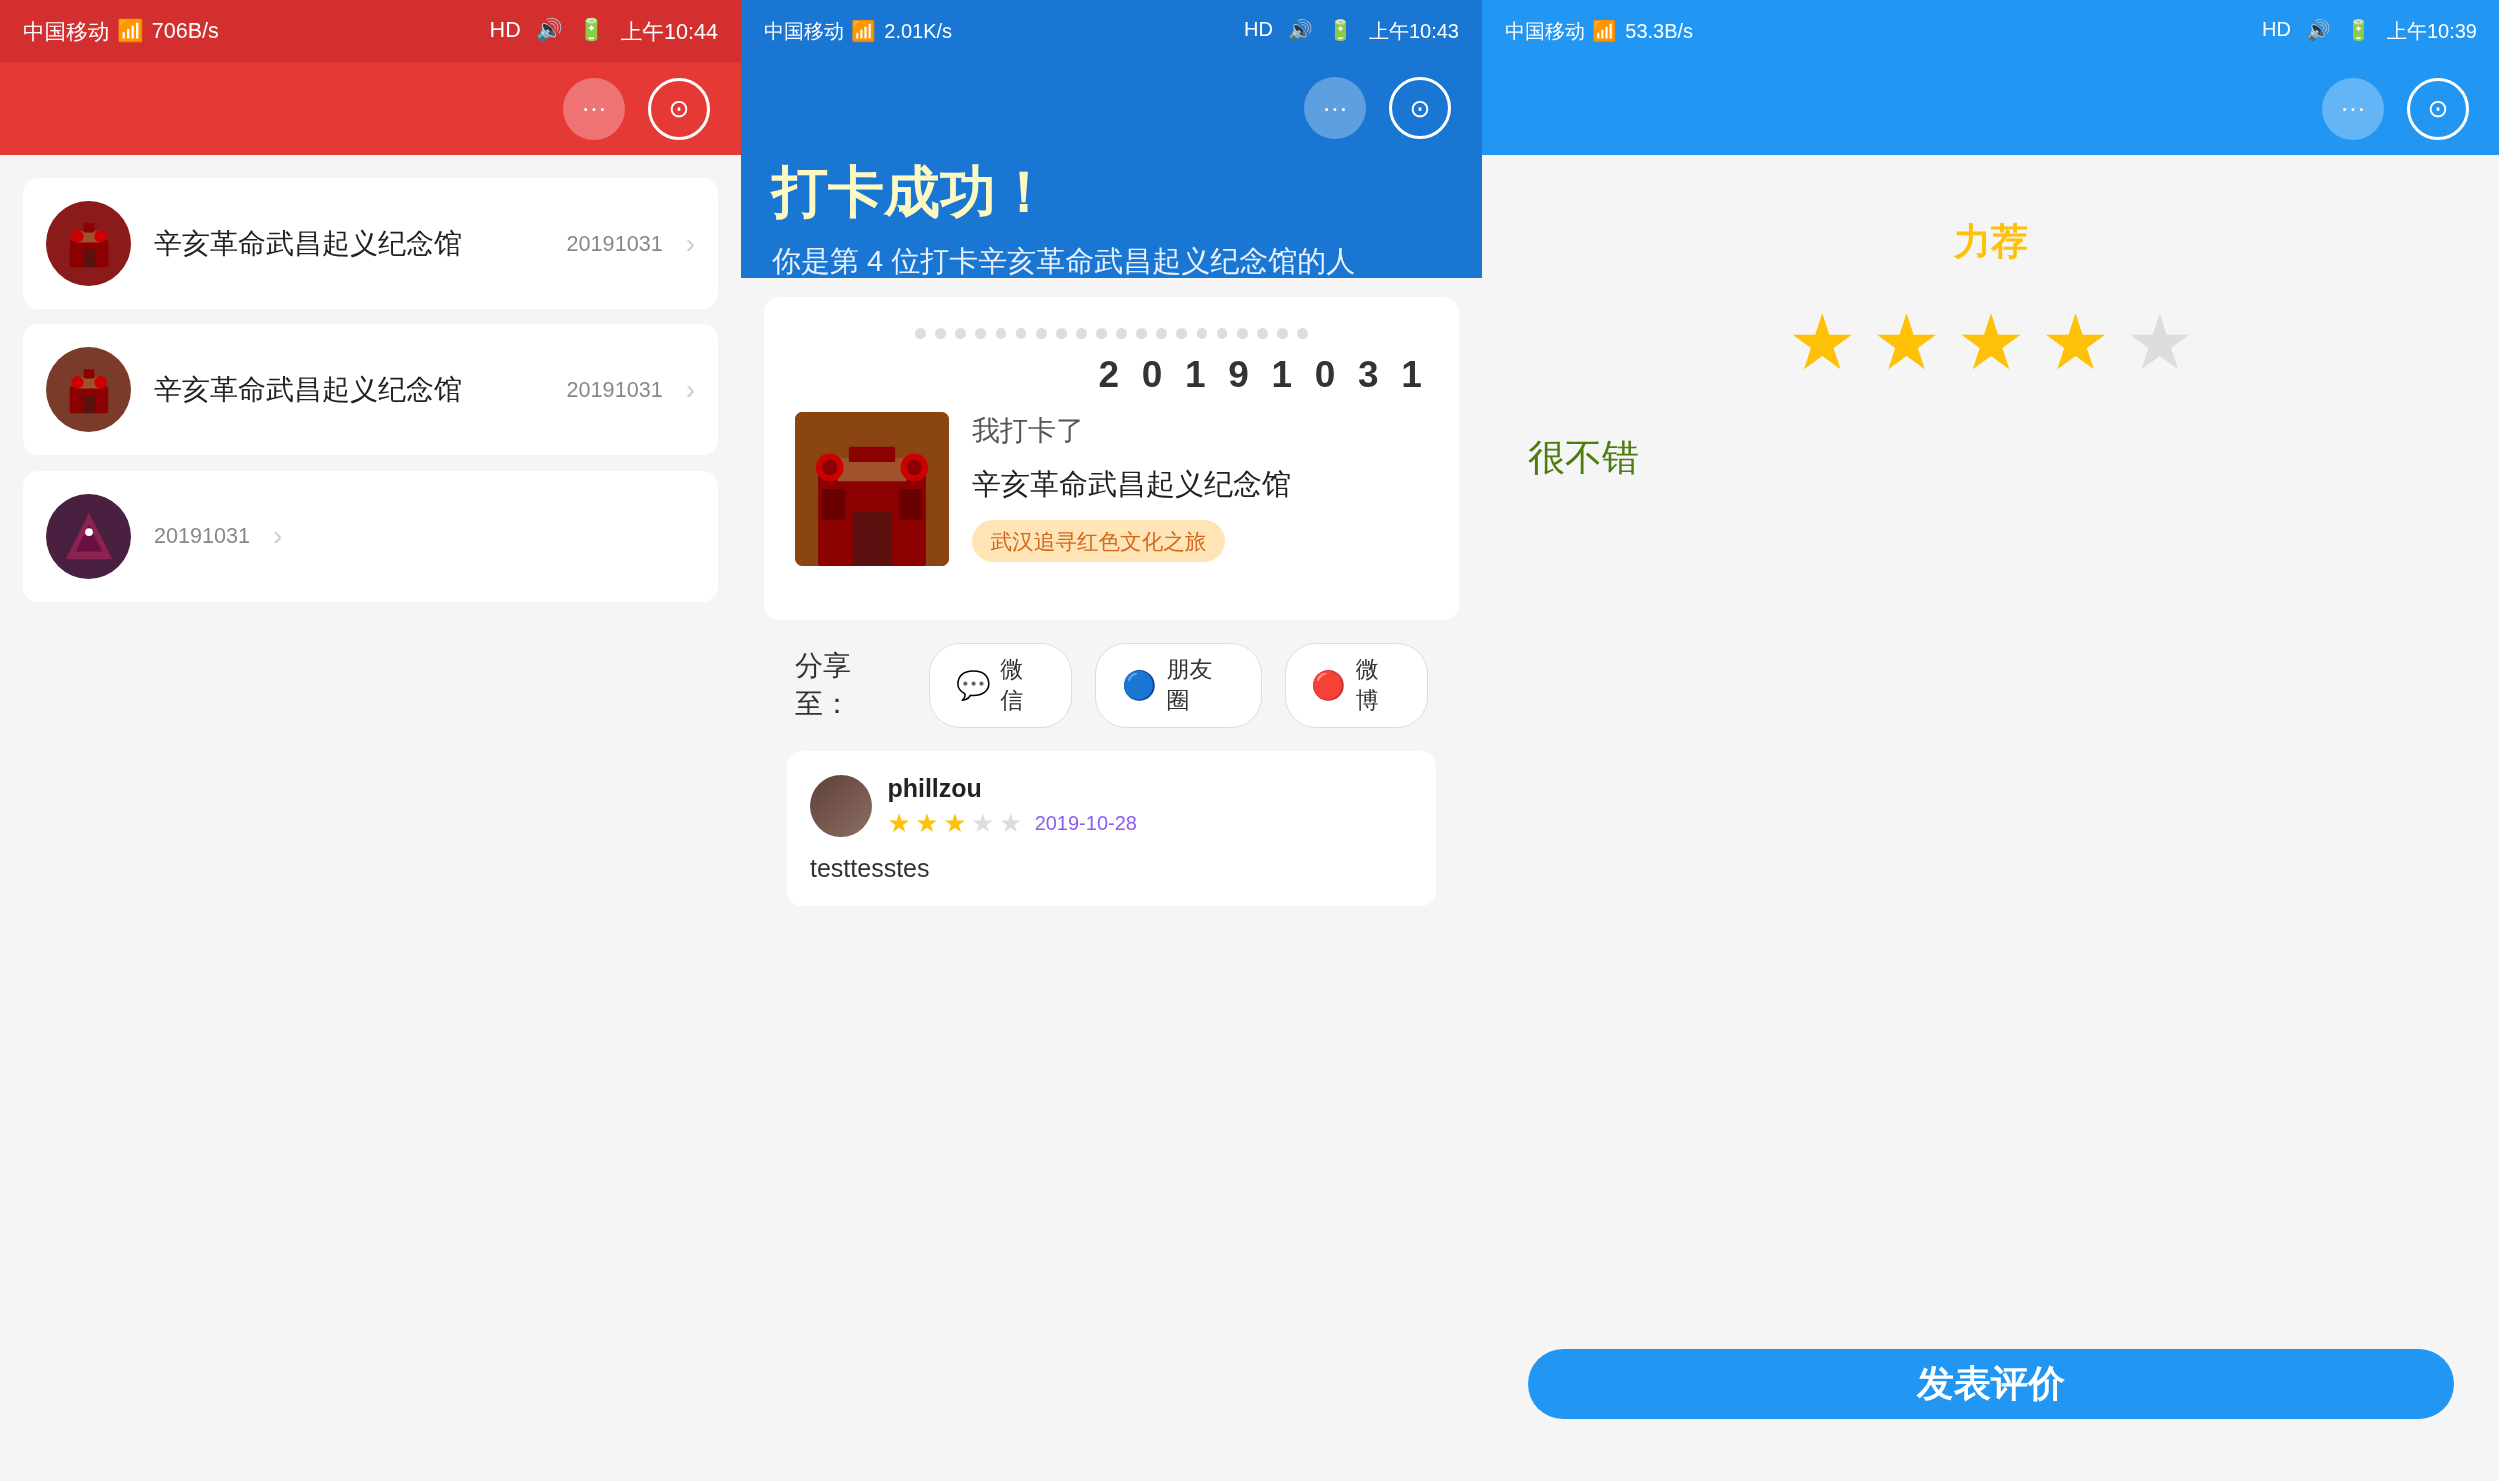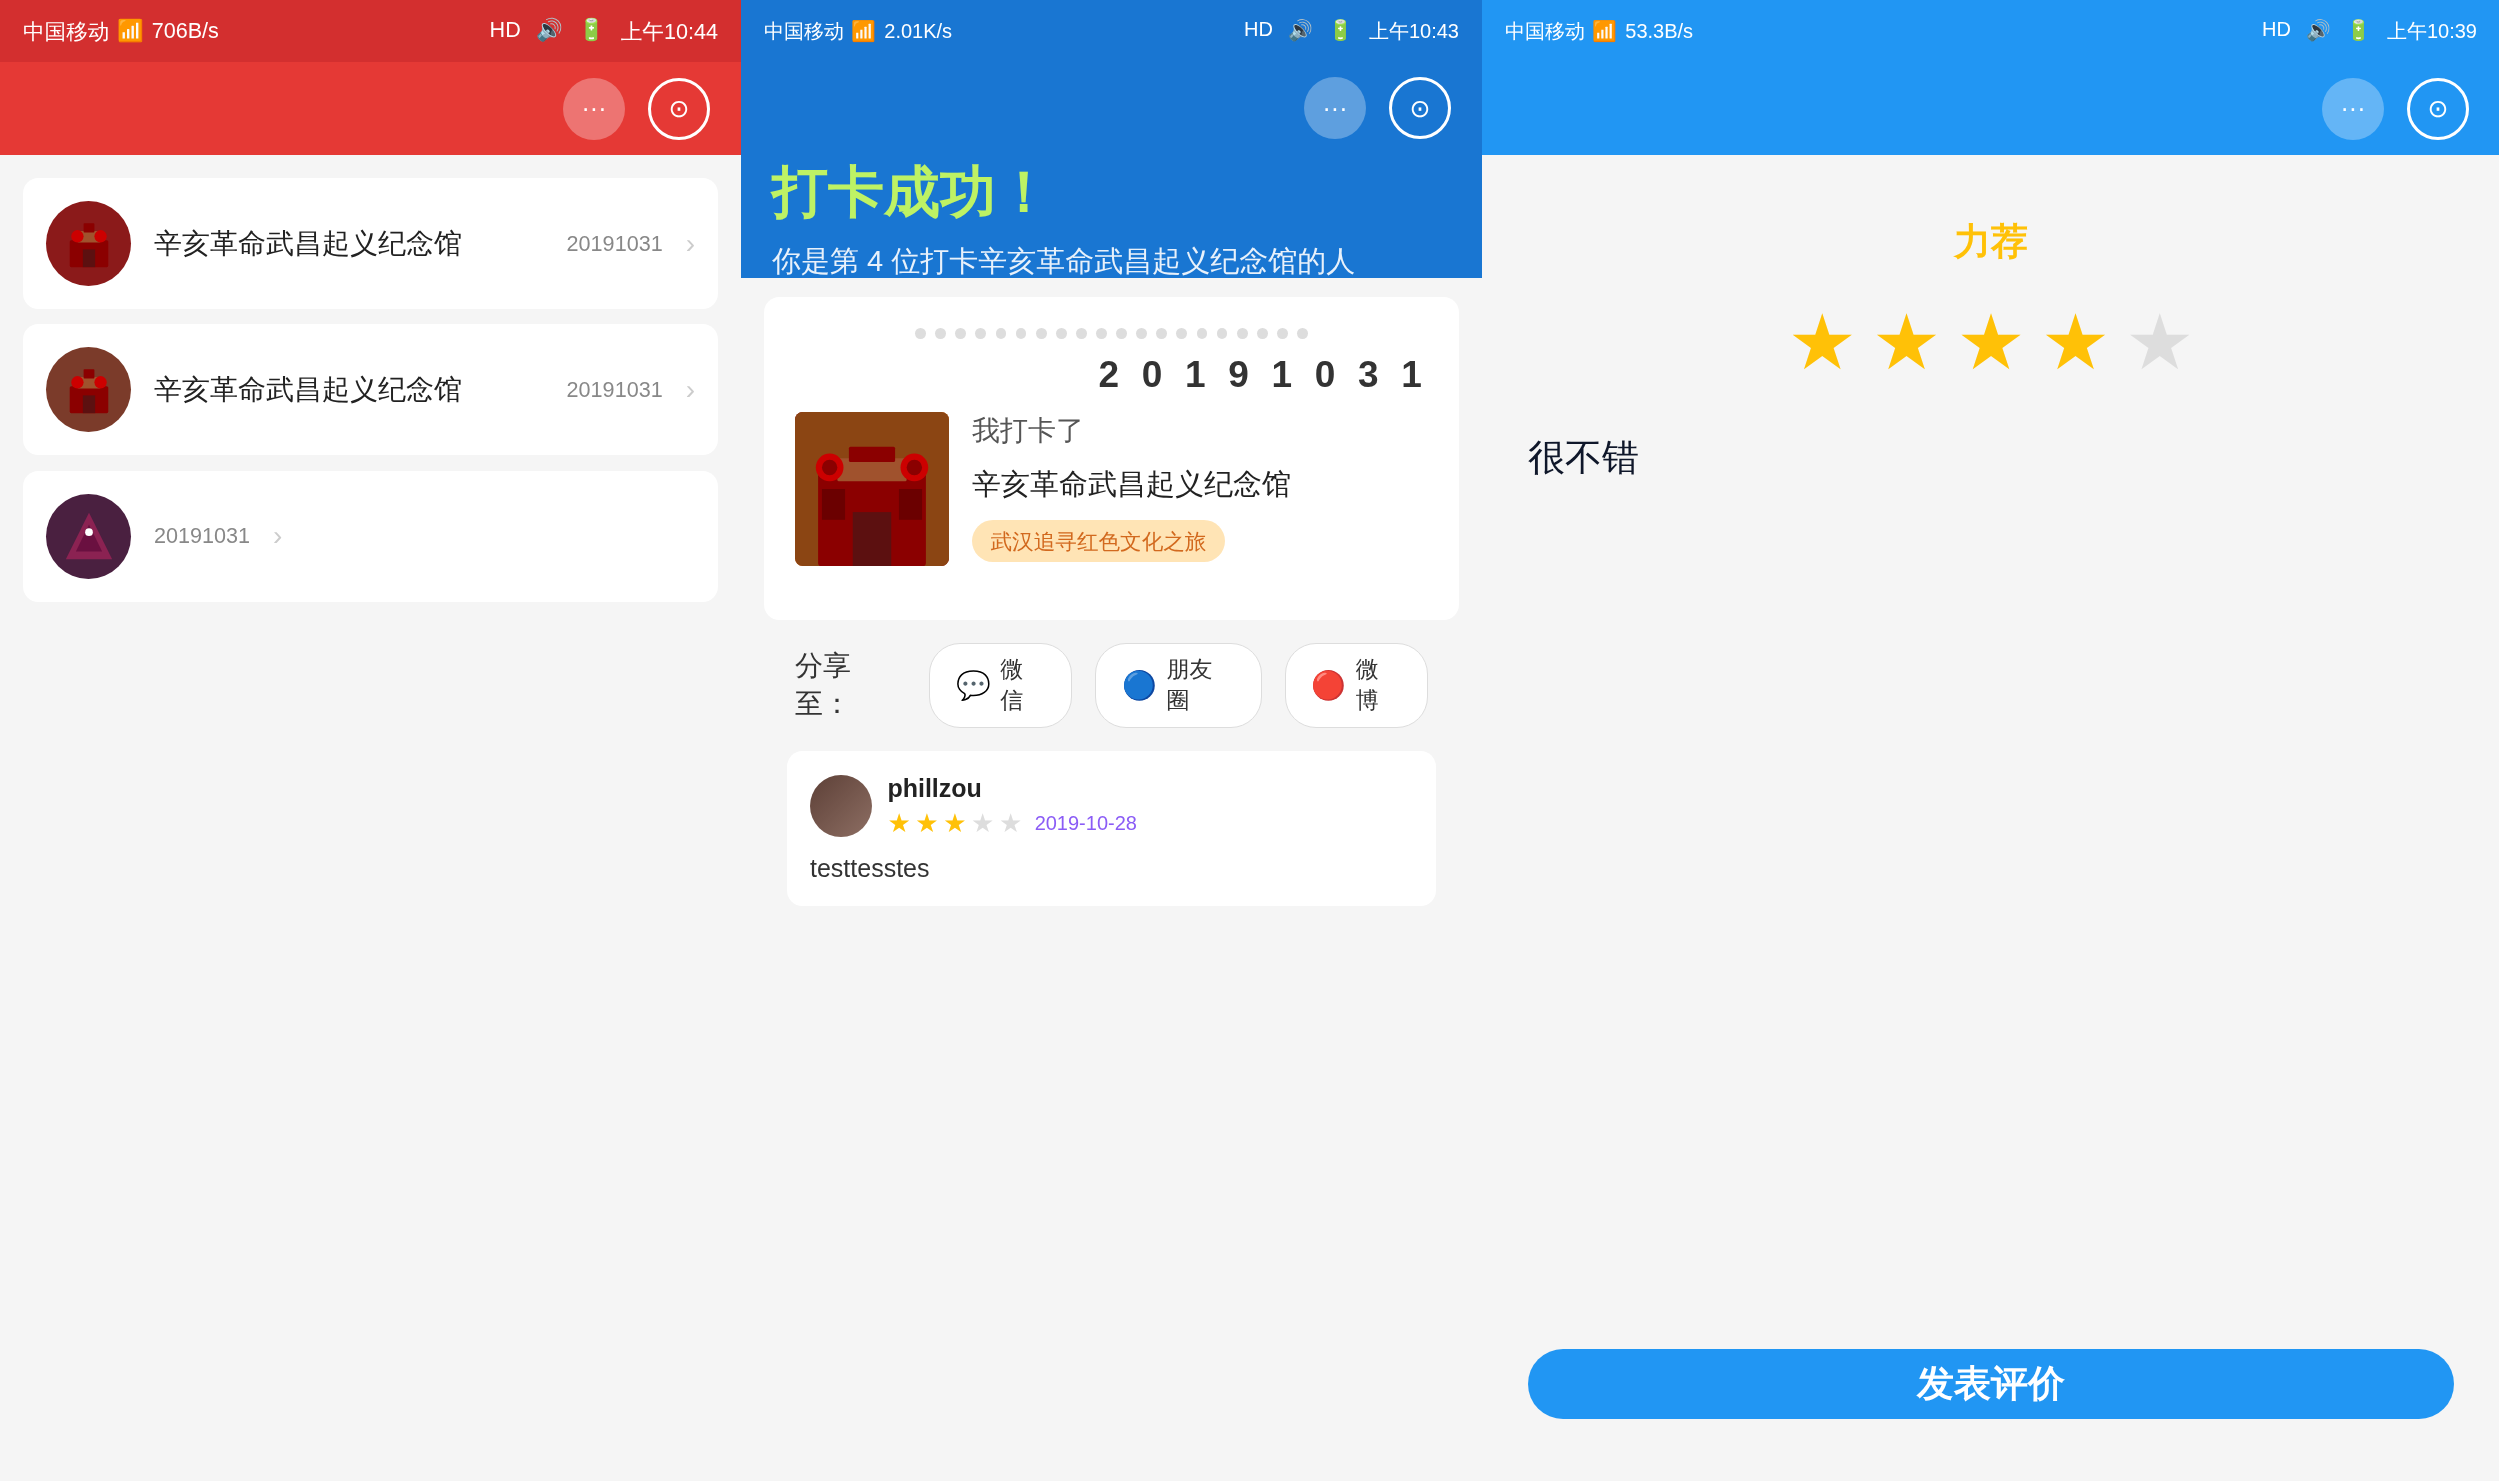--- a/index.html
+++ b/index.html
@@ -146,21 +146,21 @@
     }
     .header-blue-top {
       display: flex;
       justify-content: flex-end;
       gap: 23px;
       margin-bottom: 15.4px;
     }
     .checkin-title {
       font-size: 56px;
       font-weight: bold;
-      color: #bef264;
+      color: #fef9c3;
       margin-bottom: 11.6px;
     }
     .checkin-subtitle {
       font-size: 29px;
       color: rgba(255,255,255,0.9);
     }
 
     .card-area {
       flex: 1;
       padding: 19px 23px;
@@ -334,21 +334,21 @@
       margin-bottom: 31px;
     }
     .big-stars {
       display: flex;
       gap: 15.4px;
       margin-bottom: 46px;
     }
     .big-star { font-size: 77px; color: #FFC107; }
     .review-text {
       font-size: 37px;
-      color: #0f172a;
+      color: #4d7c0f;
       margin-bottom: 79px;
       align-self: flex-start;
       text-align: right;
     }
     .submit-btn {
       width: 100%;
       background: #2196F3;
       border-radius: 46px;
       height: 70px;
       display: flex;

